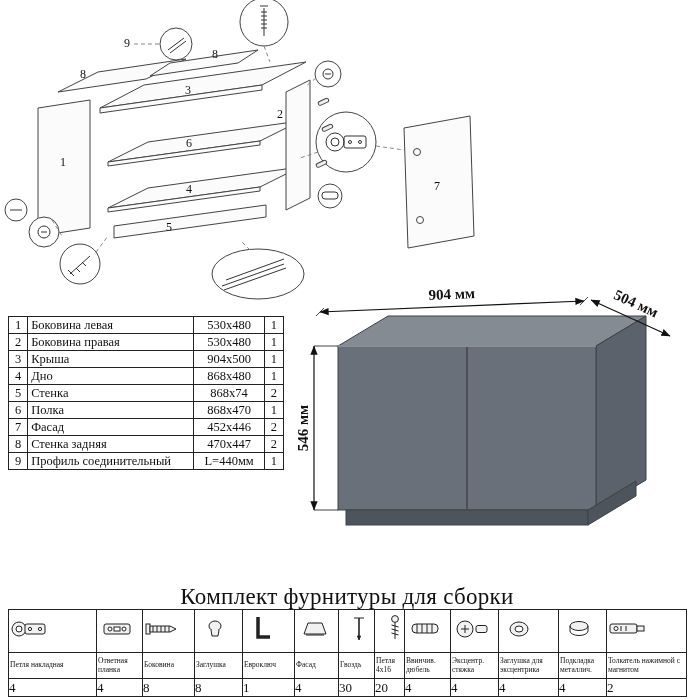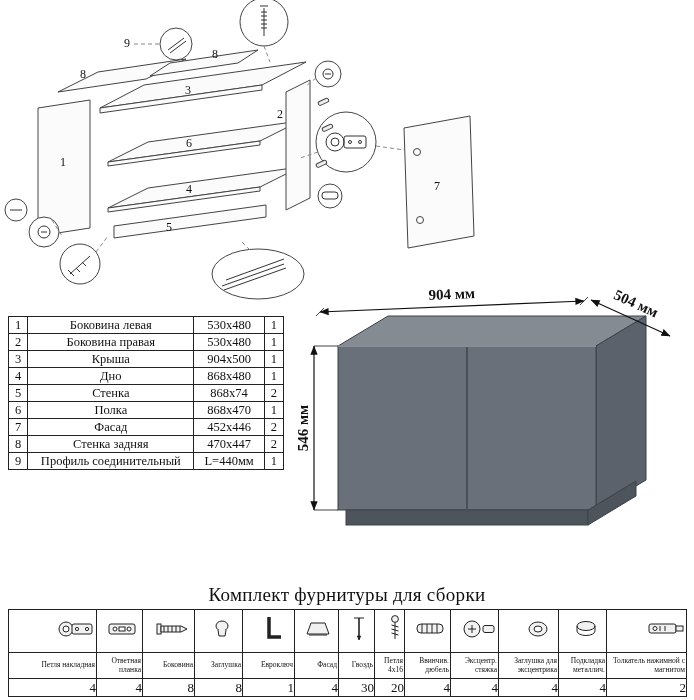--- a/index.html
+++ b/index.html
@@ -7,31 +7,31 @@
   body { width:694px; height:700px; font-family:"Liberation Serif", serif; color:#111; }
   .page { position:relative; width:694px; height:700px; background:#fff; overflow:hidden; }
 
   .exploded { position:absolute; left:0; top:0; }
   svg text { font-family:"Liberation Serif", serif; }
 
   .parts { position:absolute; left:8px; top:316px; width:276px; border-collapse:collapse; }
   .parts td { border:1px solid #222; font-size:12.5px; height:17px; line-height:15px;
               padding:0 3px; white-space:nowrap; overflow:hidden; }
   .parts td.num  { width:18px; text-align:center; padding:0; }
-  .parts td.name { width:156px; text-align:center;margin-left:48px; }
+  .parts td.name { width:156px; text-align:left;margin-left:48px; }
   .parts td.size { width:66px; text-align:center; }
   .parts td.qty  { width:18px; text-align:center; padding:0; }
 
   .cabinet { position:absolute; left:298px; top:288px; }
 
   .hw-title { position:absolute; top:584px; left:0; width:694px; text-align:center;
-              font-size:19px; letter-spacing:0.3px; }
+              font-size:23px; letter-spacing:0.3px; }
   .hw { position:absolute; left:8px; top:609px; width:678px; border-collapse:collapse;
         table-layout:fixed; }
-  .hw td { border:1px solid #222; text-align:right; vertical-align:middle; overflow:hidden; }
+  .hw td { border:1px solid #222; text-align:left; vertical-align:middle; overflow:hidden; }
   .hw td.icon-cell { height:42px; }
   .hw td.name-cell { font-size:7.5px; line-height:1.15; height:26px; padding:1px; }
   .hw td.qty-cell  { font-size:13px; height:18px; }
 </style>
 </head>
 <body>
 
 <div class="page">
 
   <svg class="exploded" width="694" height="312" viewBox="0 0 694 312">

